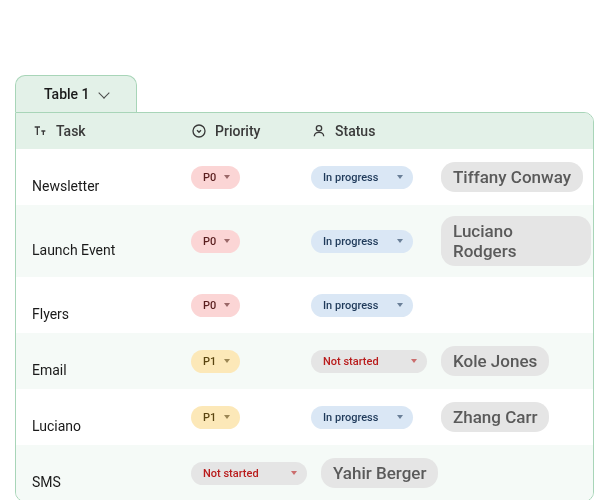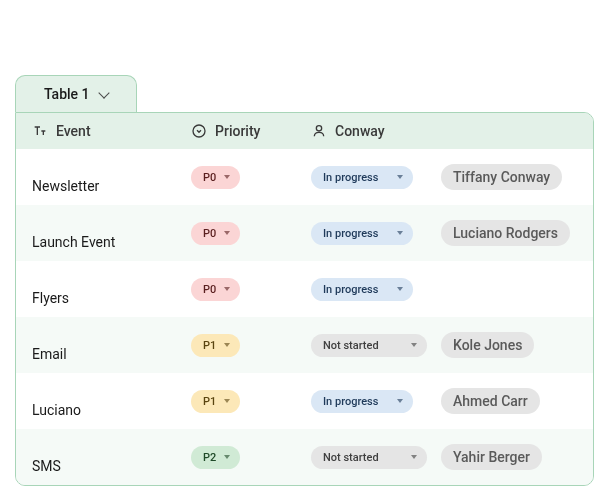--- a/index.html
+++ b/index.html
@@ -118,66 +118,66 @@
       background: #d0ead5;
       color: #1f4a28;
     }
     .status-inprogress {
       background: #dae7f5;
       color: #1f3a5a;
       gap: 19px;
     }
     .status-notstarted {
       background: #e5e5e5;
-      color: #404040;
+      color: #b91c1c;
       gap: 32px;
     }
     .owner-pill {
       display: inline-flex;
       align-items: center;
       padding: 5px 12px;
       border-radius: 14px;
       background: #e5e5e5;
       color: #5a5a5a;
-      font-size: 14px;
+      font-size: 17px;
       font-weight: 500;
       cursor: pointer;
     }
   </style>
 </head>
 <body>
 
 
 
 <div class="tab">
   <span class="tab-label">Table 1</span>
   <span class="chevron"></span>
 </div>
 
 <div class="table-container">
   <div class="header-row">
     <div class="header-cell col-task">
       <svg class="icon-svg" viewBox="0 0 24 24" fill="none" stroke="#3a3a3a" stroke-width="2">
         <path d="M4 6 L12 6 M8 6 L8 18 M14 12 L20 12 M17 12 L17 18"></path>
       </svg>
-      <span>Event</span>
+      <span>Task</span>
     </div>
     <div class="header-cell col-priority">
       <svg class="icon-svg" viewBox="0 0 24 24" fill="none" stroke="#3a3a3a" stroke-width="2">
         <circle cx="12" cy="12" r="9"></circle>
         <path d="M9 11 L12 14 L15 11"></path>
       </svg>
       <span>Priority</span>
     </div>
     <div class="header-cell col-owner">
       <svg class="icon-svg" viewBox="0 0 24 24" fill="none" stroke="#3a3a3a" stroke-width="2">
         <circle cx="12" cy="8" r="4"></circle>
         <path d="M5 20 C5 16 8 14 12 14 C16 14 19 16 19 20"></path>
       </svg>
-      <span>Conway</span>
+      <span>Status</span>
     </div>
   </div>
 
   <div id="table-body">
       <div class="data-row">
     <div class="task-cell">
       <span>Newsletter</span>
     </div>
     <div class="priority-cell">
       <span class="pill priority-p0">
@@ -269,33 +269,27 @@
       </span>
     </div>
     <div class="status-cell">
       <span class="pill status-inprogress">
         <span>In progress</span>
         <span class="pill-caret"></span>
       </span>
     </div>
     <div class="owner-cell">
       <span class="owner-pill">
-        <span>Ahmed Carr</span>
+        <span>Zhang Carr</span>
       </span>
     </div>
   </div>
       <div class="data-row">
     <div class="task-cell">
       <span>SMS</span>
-    </div>
-    <div class="priority-cell">
-      <span class="pill priority-p2">
-        <span>P2</span>
-        <span class="pill-caret"></span>
-      </span>
     </div>
     <div class="status-cell">
       <span class="pill status-notstarted">
         <span>Not started</span>
         <span class="pill-caret"></span>
       </span>
     </div>
     <div class="owner-cell">
       <span class="owner-pill">
         <span>Yahir Berger</span>

